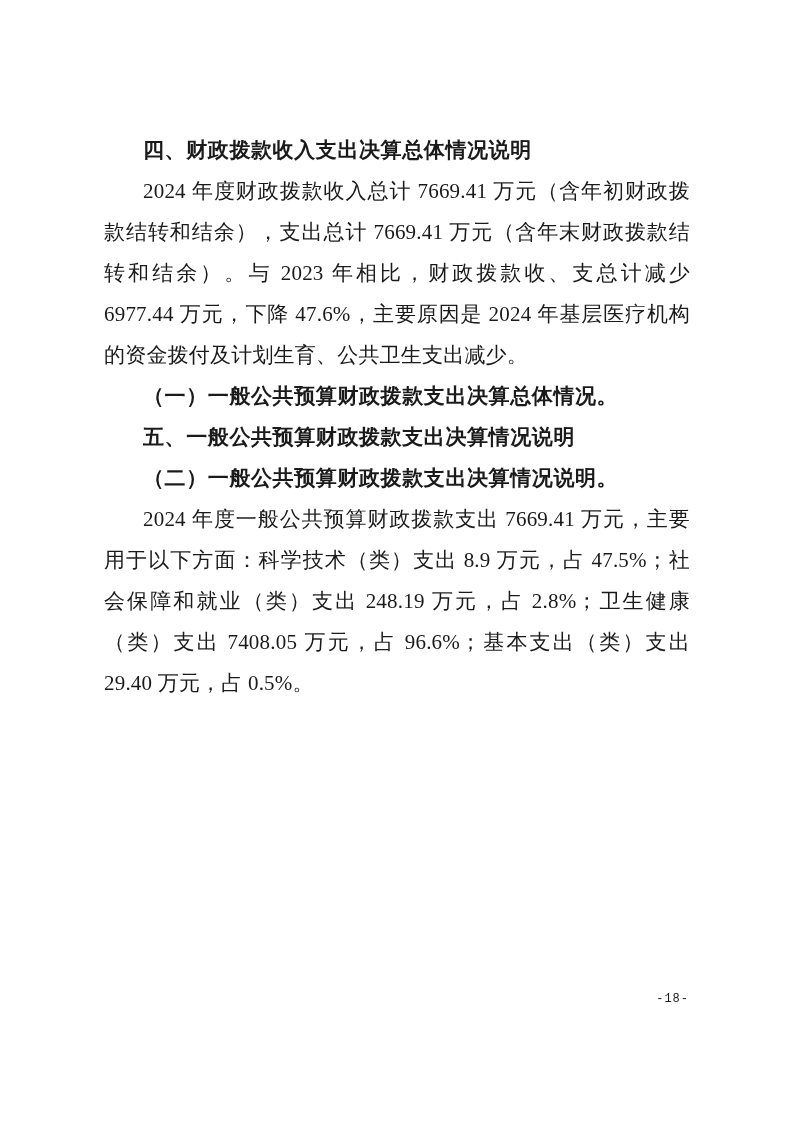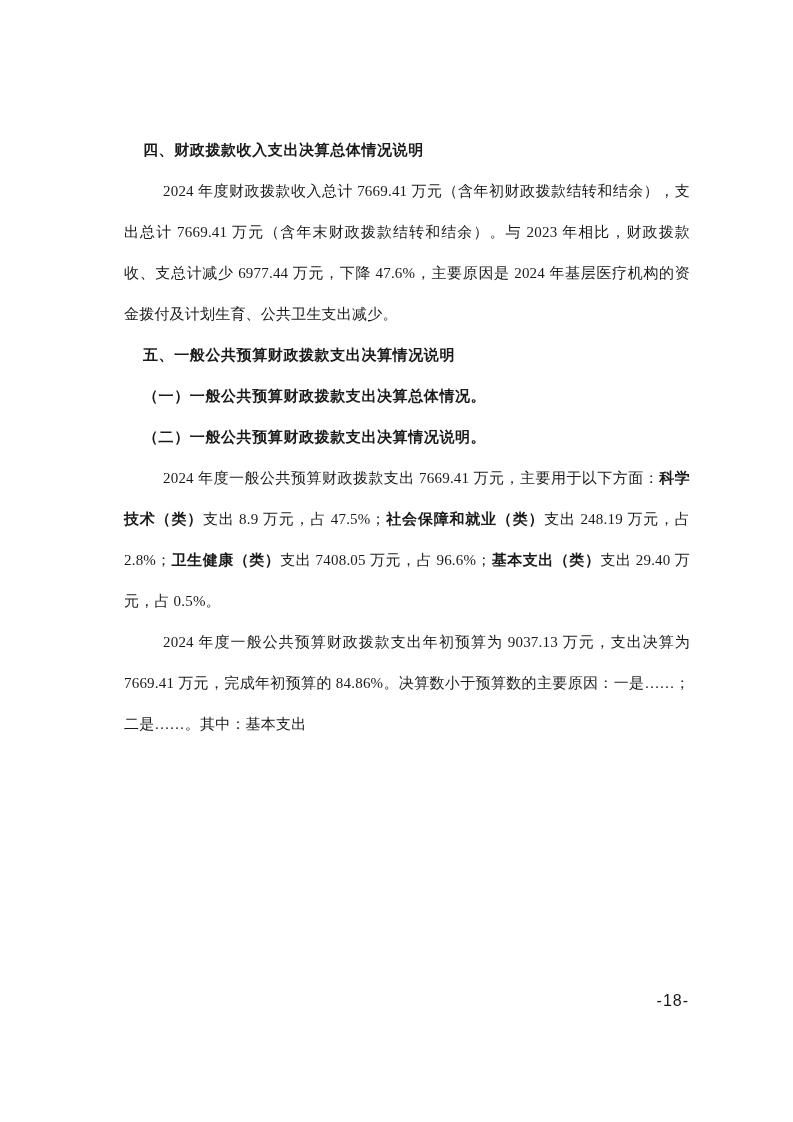--- a/index.html
+++ b/index.html
@@ -18,68 +18,66 @@
     color: #1a1a1a;
   }
   .content {
     position: absolute;
     left: 104px;
     top: 130px;
     width: 586px;
   }
   p {
     margin: 0;
-    font-size: 15px;
+    font-size: 21px;
     line-height: 41px;
     text-align: justify;
     text-justify: inter-ideograph;
     letter-spacing: 0.2px;
   }
   .indent {
     text-indent: 39px;
-    margin-left: 20px;
   }
   .heading {
     font-weight: bold;
     text-indent: 39px;
     letter-spacing: 0.6px;
   }
   .bold {
-    font-weight: bold;
+    font-weight: normal;
   }
   .pagenum {
     position: absolute;
     right: 104px;
     top: 992px;
-    font-size: 16px;
-    font-family: Liberation Sans, sans-serif;
+    font-size: 12px;
+    font-family: Liberation Mono, monospace;
     color: #1a1a1a;
     letter-spacing: 1px;
   }
 </style>
 </head>
 <body>
 
 <div class="page">
   <div class="content">
 
     <p class="heading">四、财政拨款收入支出决算总体情况说明</p>
 
     <p class="indent">2024 年度财政拨款收入总计 7669.41 万元（含年初财政拨款结转和结余），支出总计 7669.41 万元（含年末财政拨款结转和结余）。与 2023 年相比，财政拨款收、支总计减少 6977.44 万元，下降 47.6%，主要原因是 2024 年基层医疗机构的资金拨付及计划生育、公共卫生支出减少。</p>
 
+    <p class="heading">（一）一般公共预算财政拨款支出决算总体情况。</p>
+
     <p class="heading">五、一般公共预算财政拨款支出决算情况说明</p>
-
-    <p class="heading">（一）一般公共预算财政拨款支出决算总体情况。</p>
 
 
     <p class="heading">（二）一般公共预算财政拨款支出决算情况说明。</p>
 
     <p class="indent">
       <span>2024 年度一般公共预算财政拨款支出 7669.41 万元，主要用于以下方面：</span><span class="bold">科学技术（类）</span><span>支出 8.9 万元，占 47.5%；</span><span class="bold">社会保障和就业（类）</span><span>支出 248.19 万元，占 2.8%；</span><span class="bold">卫生健康（类）</span><span>支出 7408.05 万元，占 96.6%；</span><span class="bold">基本支出（类）</span><span>支出 29.40 万元，占 0.5%。</span>
     </p>
 
 
-    <p class="indent">2024 年度一般公共预算财政拨款支出年初预算为 9037.13 万元，支出决算为 7669.41 万元，完成年初预算的 84.86%。决算数小于预算数的主要原因：一是……；二是……。其中：基本支出</p>
 
   </div>
 
   <div class="pagenum">-18-</div>
 </div>
 
 </body></html>

